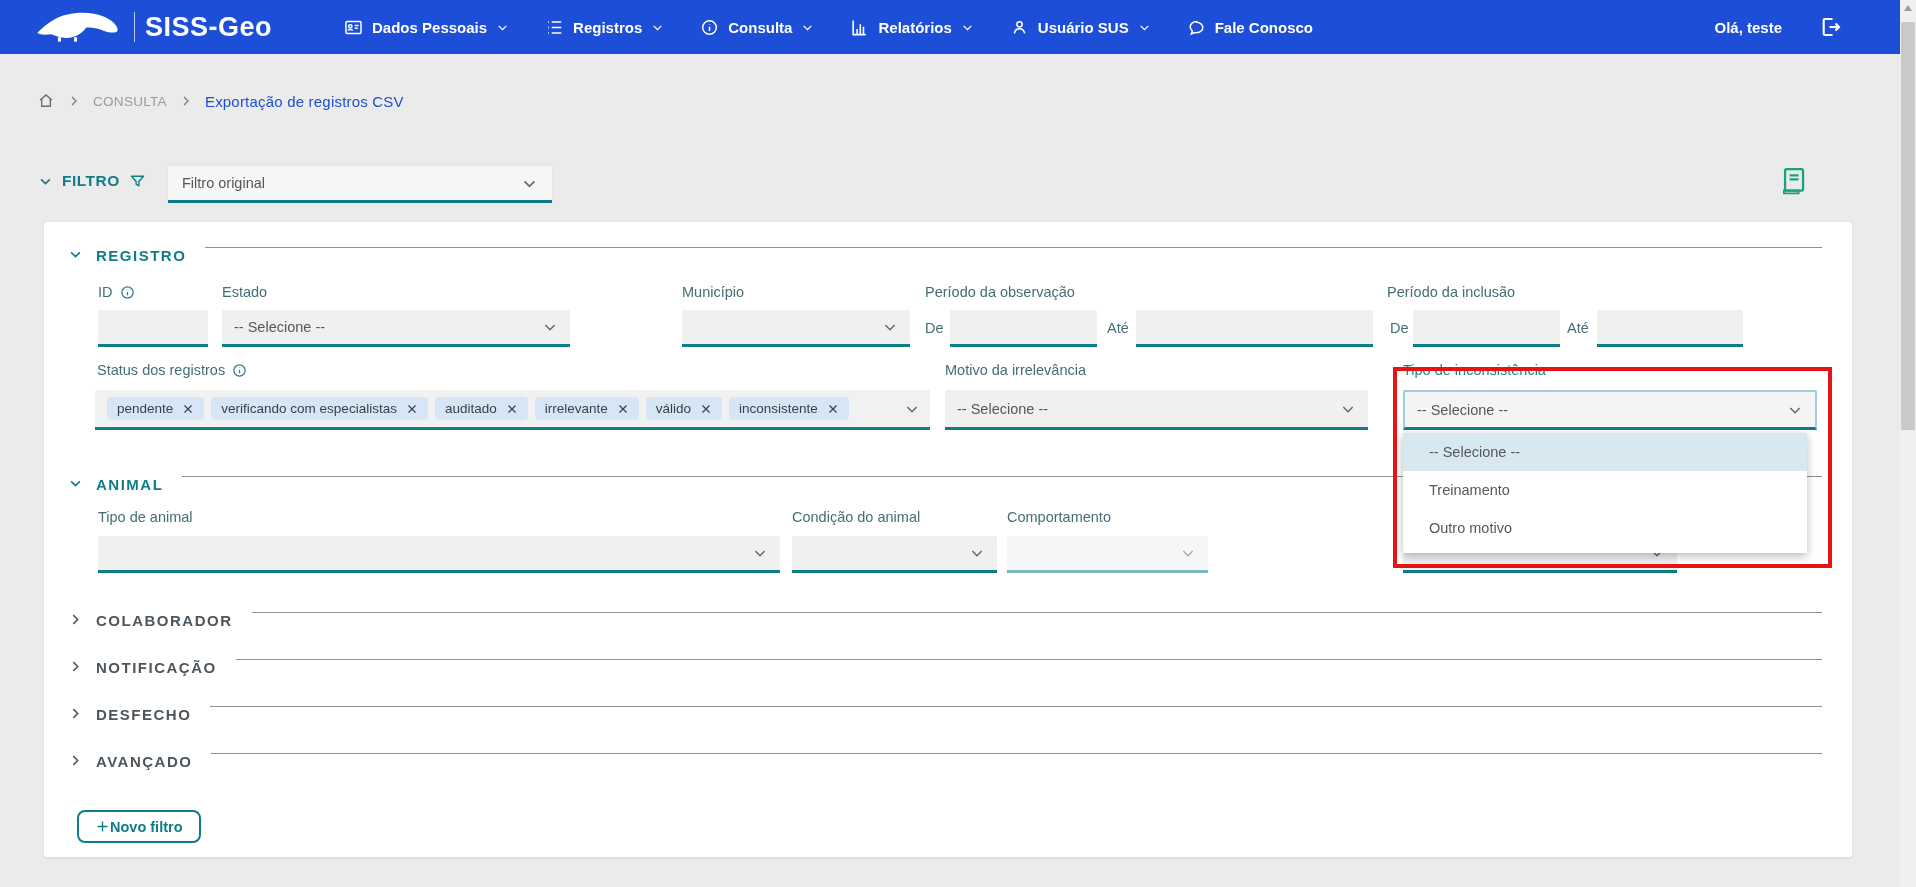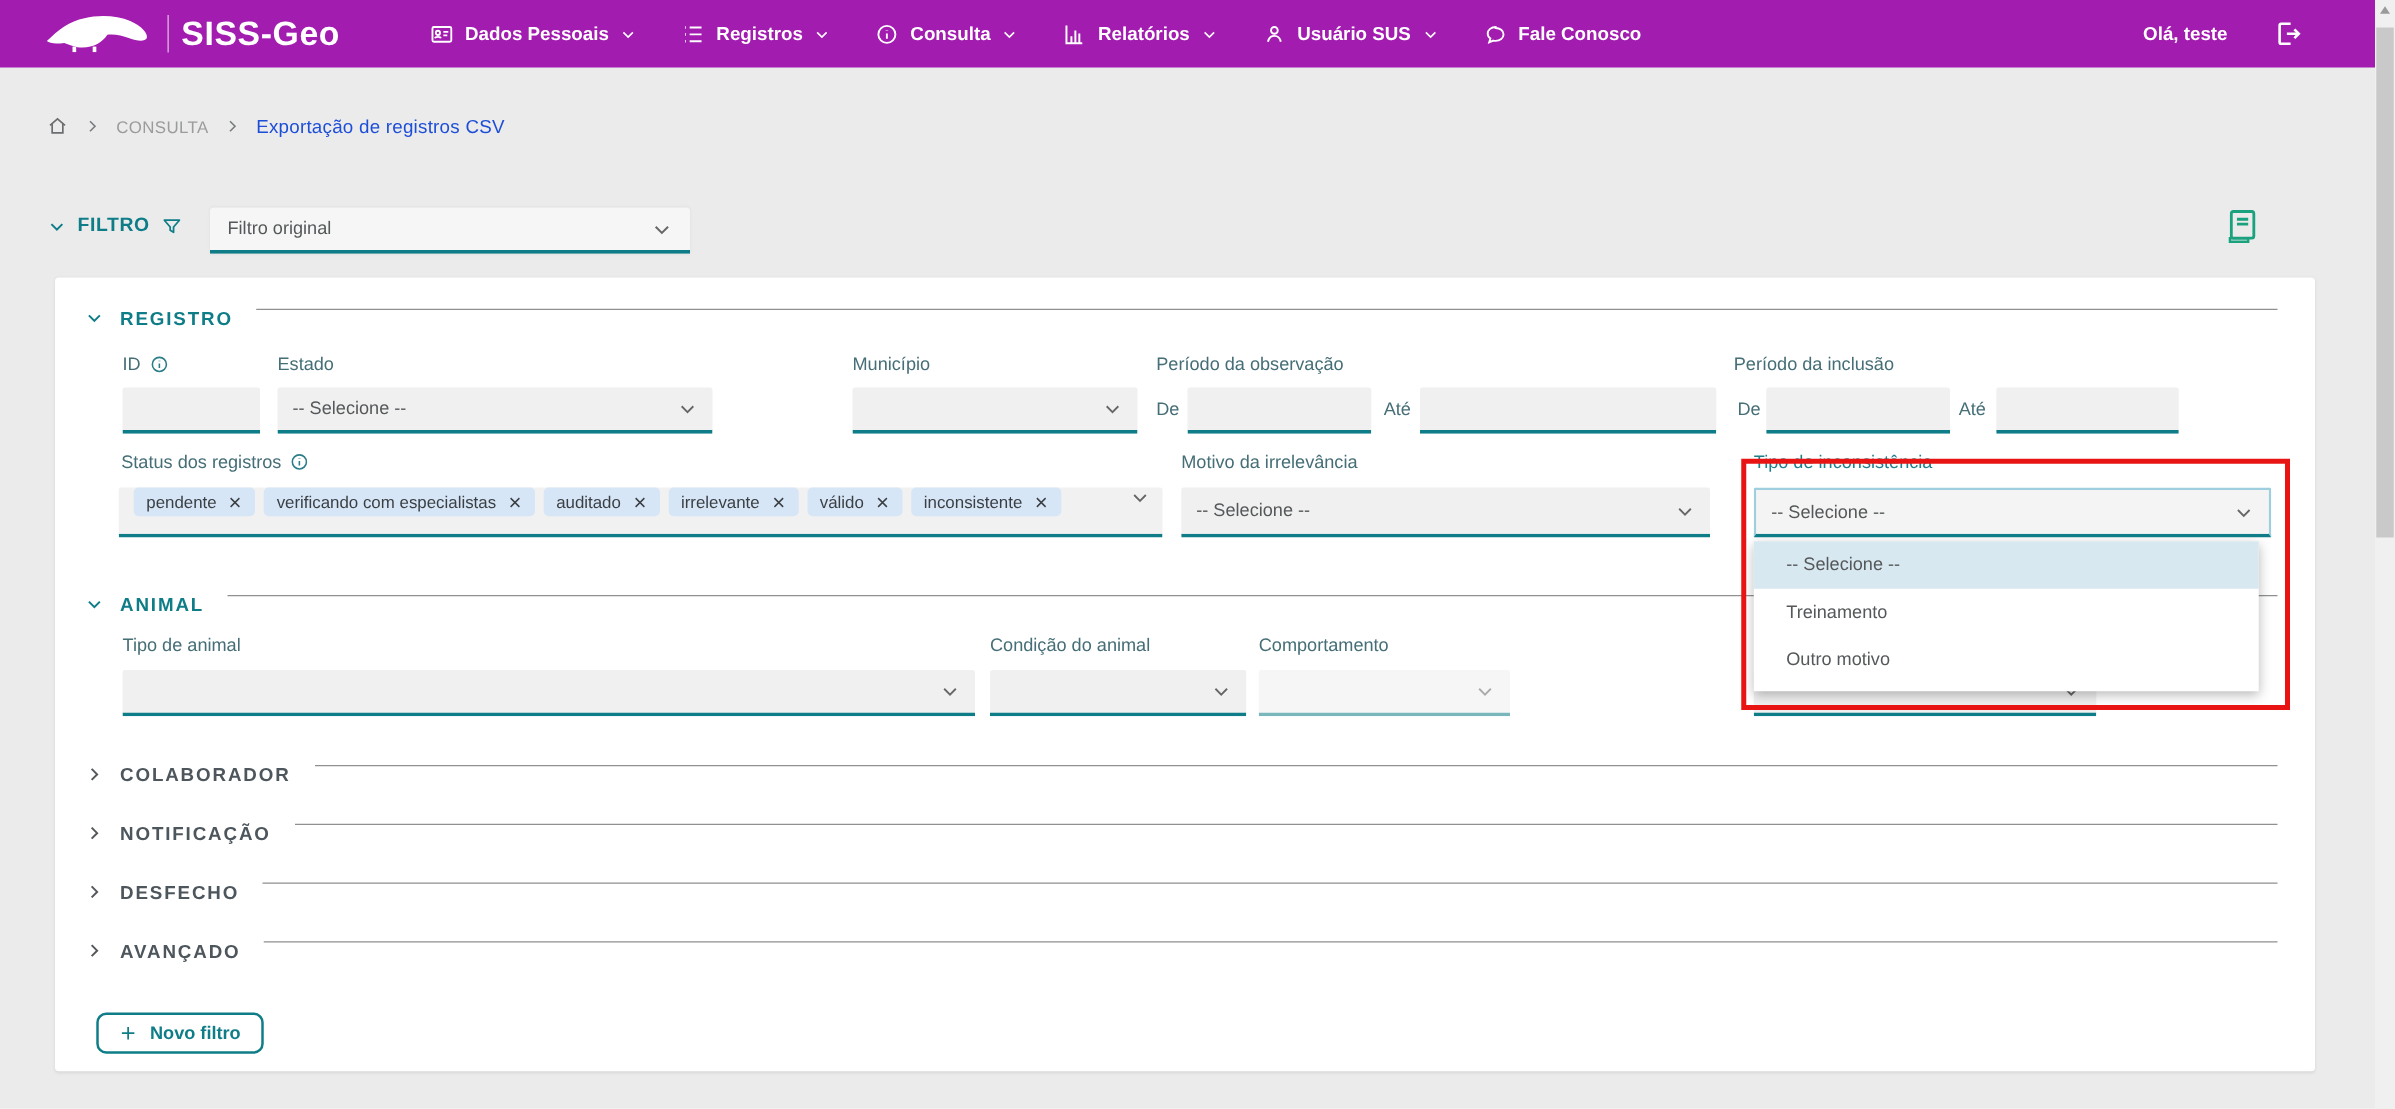--- a/index.html
+++ b/index.html
@@ -4,21 +4,21 @@
 <style>
   html,body{margin:0;padding:0;}
   body{
     width:1916px;height:887px;position:relative;overflow:hidden;
     background:#ebebeb;font-family:"Liberation Sans",sans-serif;
     -webkit-font-smoothing:antialiased;
   }
   svg{display:block}
 
   
-  .navbar{position:absolute;top:0;left:0;right:16px;height:54px;background:#a21caf;
+  .navbar{position:absolute;top:0;left:0;right:16px;height:54px;background:#1d4ed8;
     display:flex;align-items:center;color:#fff;z-index:5}
   .brand{display:flex;align-items:center;gap:10px;margin-left:36px;cursor:pointer}
   .brand-divider{width:1px;height:30px;background:rgba(255,255,255,.7)}
   .brand-name{font-size:27px;font-weight:600;letter-spacing:.5px}
   .nav-items{display:flex;align-items:center;gap:36px;margin-left:72px;font-size:15px;font-weight:700}
   .nav-item{display:flex;align-items:center;gap:9px;cursor:pointer;white-space:nowrap}
   .nav-item svg{flex:0 0 auto}
   .user-area{margin-left:auto;margin-right:58px;display:flex;align-items:center;gap:36px;
     font-size:15px;font-weight:700}
   .logout-btn{cursor:pointer}
@@ -59,40 +59,40 @@
   .select{display:flex;align-items:center;justify-content:space-between;padding:0 12px;
     color:#55585a;font-size:14.5px}
   .select .caret,.filter-select .caret{color:#666}
   .faded{opacity:.55}
 
   .de-ate{position:absolute;color:#456e76;font-size:14.5px}
 
   
   .multiselect{position:absolute;left:51px;top:168px;width:835px;height:40px;background:#f1f1f1;
     border-bottom:3px solid #0f7d88;border-radius:2px 2px 0 0;box-sizing:border-box;
-    display:flex;align-items:flex-start;gap:7px;padding:0 10px 0 12px;cursor:pointer}
+    display:flex;align-items:center;gap:7px;padding:0 10px 0 12px;cursor:pointer}
   .chip{display:flex;align-items:center;gap:9px;background:#d7e6f6;border-radius:4px;
     padding:4px 10px;font-size:13.5px;color:#3a3f44;white-space:nowrap}
   .chip .x{cursor:pointer;color:#3a3f44}
   .ms-caret{margin-left:auto;color:#666}
 
   
   .dd-panel{position:absolute;left:1359px;top:211px;width:404px;height:120px;background:#fff;
     box-shadow:0 3px 9px rgba(0,0,0,.28);z-index:40}
   .dd-opt{height:38px;display:flex;align-items:center;padding-left:26px;color:#55585a;
     font-size:14.5px;cursor:pointer}
   .dd-opt.selected{background:#d8e8f0}
   .redbox{position:absolute;left:1349px;top:145px;width:431px;height:193px;
     border:4px solid #e81414;z-index:50;pointer-events:none}
   .tipo-select{left:1359px;top:168px;width:414px;height:40px;background:#f4f4f4;
     border:2px solid #9fcfdf;border-bottom:3px solid #0f7d88;z-index:41}
 
   
   .btn-newfilter{position:absolute;left:33px;top:588px;height:33px;padding:0 16px;
-    display:flex;align-items:center;gap:10px;background:#fff;border:2px solid #0f7d88;
+    display:flex;align-items:center;background:#fff;border:2px solid #0f7d88;
     border-radius:8px;color:#0f7d88;font-size:14.5px;font-weight:700;cursor:pointer;box-sizing:border-box}
 
   
   .scrollbar{position:absolute;top:0;right:0;width:16px;height:887px;background:#f0f0f0;z-index:60}
   .sb-up{position:absolute;top:5px;left:4px;width:0;height:0;cursor:pointer;
     border-left:4px solid transparent;border-right:4px solid transparent;border-bottom:6px solid #9a9a9a}
   .sb-thumb{position:absolute;top:22px;left:1px;width:14px;height:408px;background:#c9c9c9;cursor:pointer}
 </style>
 </head>
 <body>

